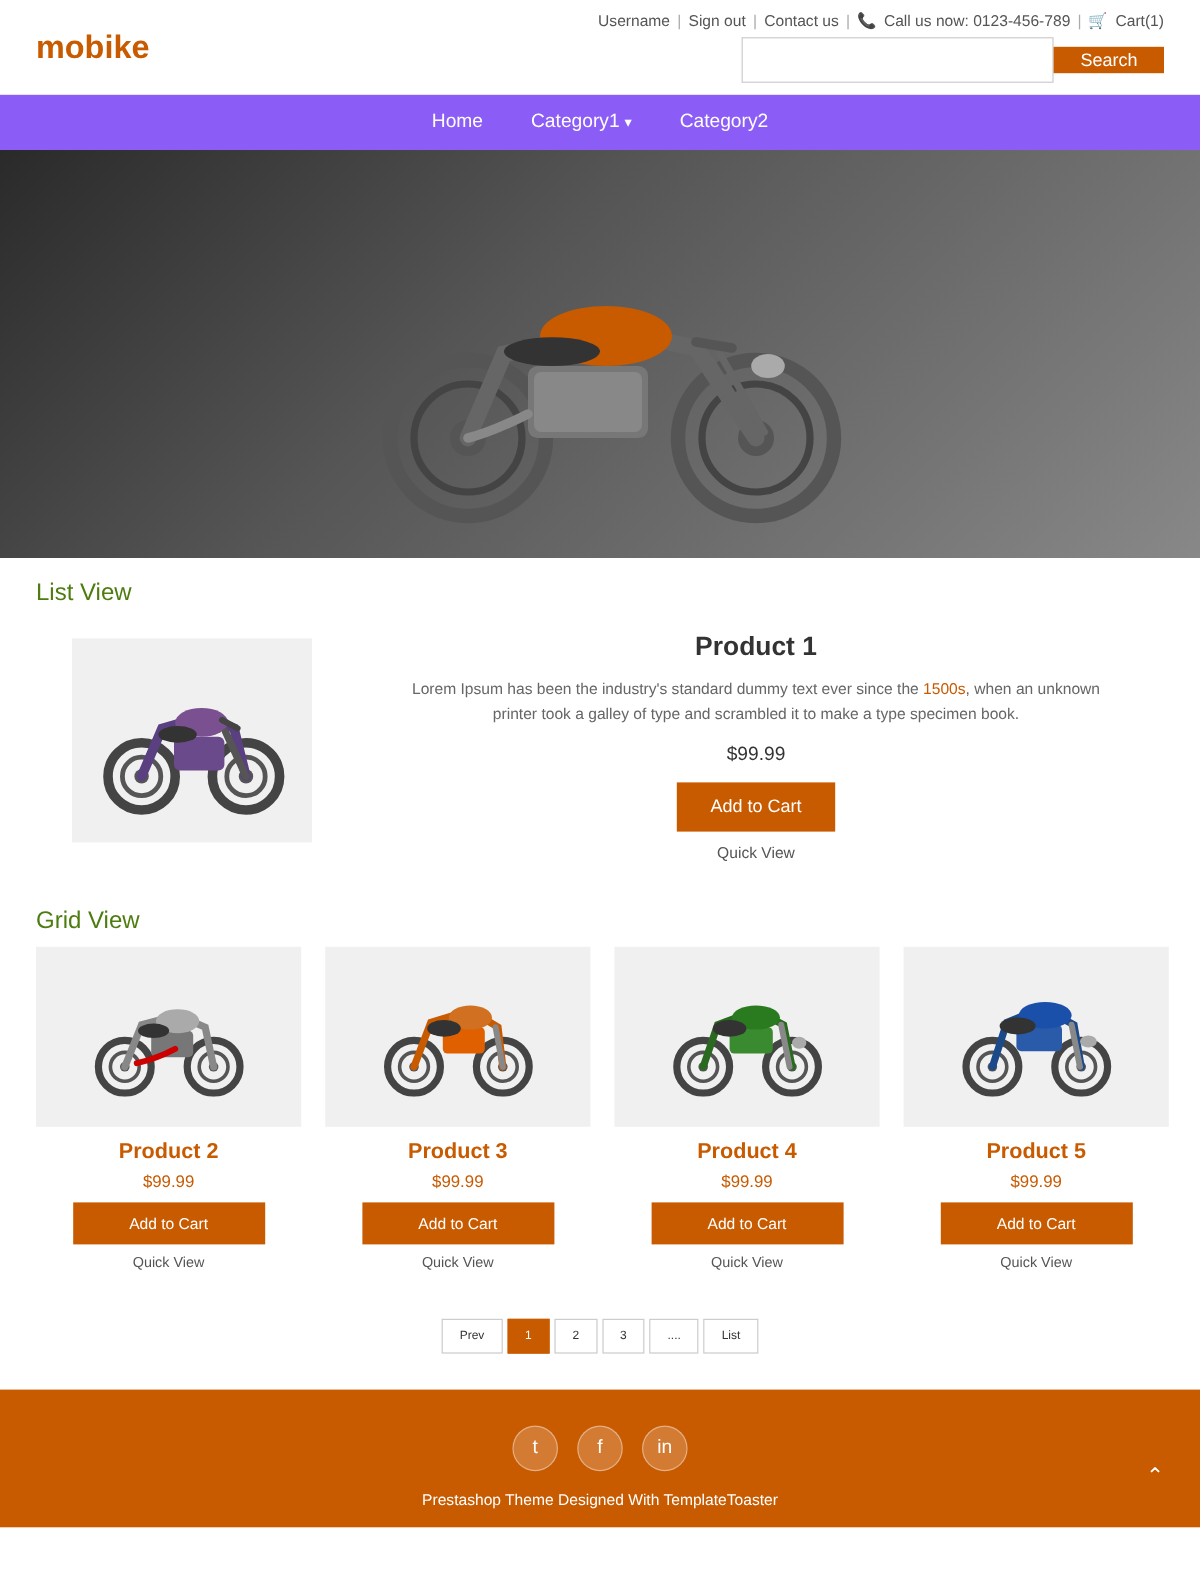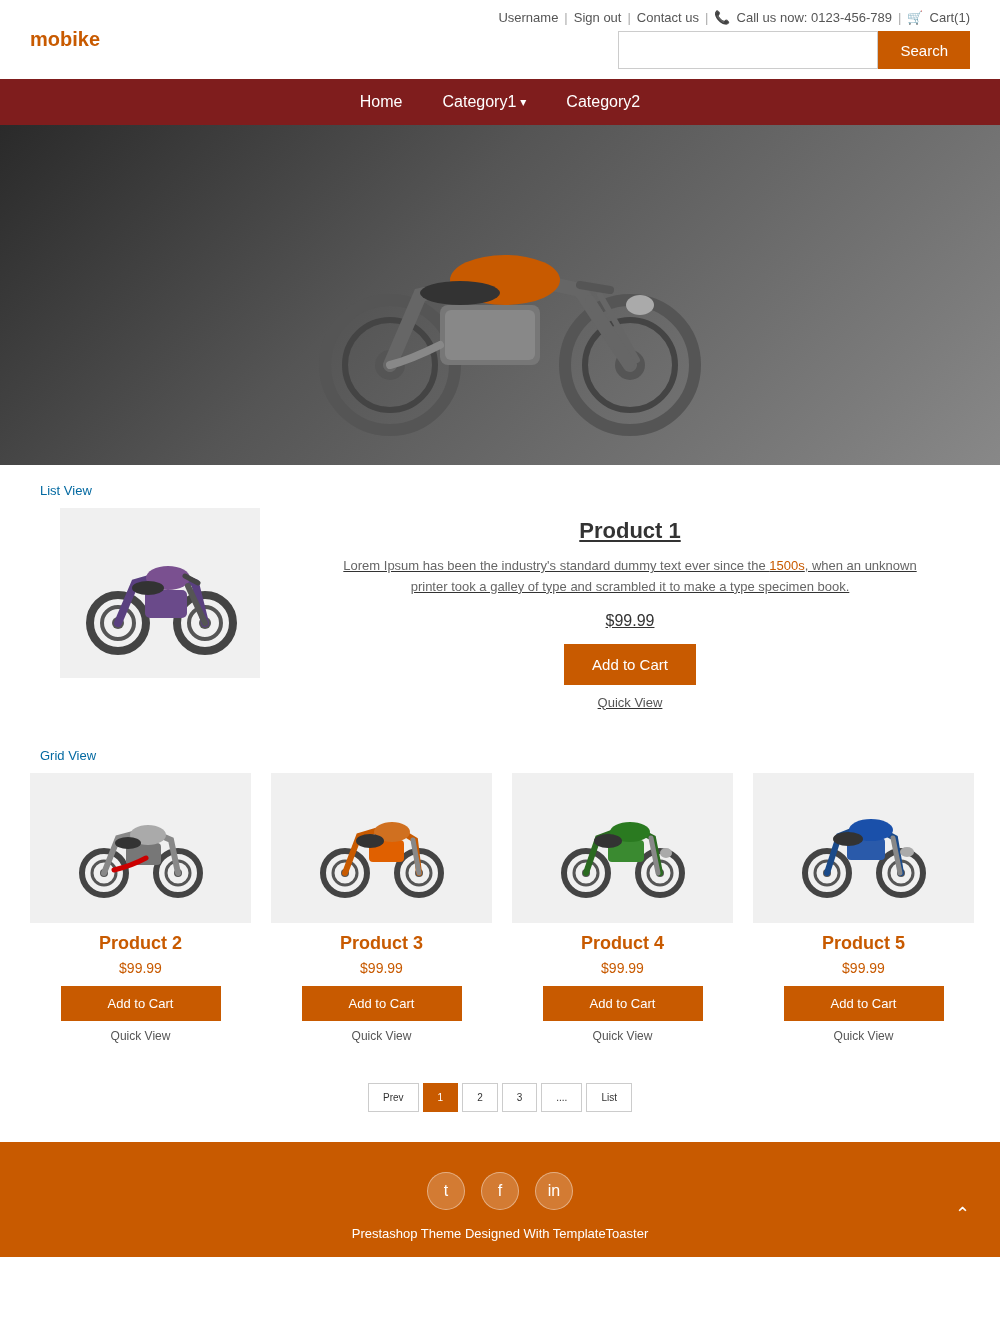--- a/index.html
+++ b/index.html
@@ -6,21 +6,21 @@
     body { font-family: Arial, sans-serif; background: #fff; color: #333; width: 1000px; }
 
     
     .top-bar {
       display: flex;
       justify-content: space-between;
       align-items: center;
       padding: 10px 30px 0 30px;
     }
     .logo {
-      font-size: 20px;
+      font-size: 27px;
       font-weight: bold;
       color: #333;
     }
     .logo span { color: #c85a00; }
     .top-right {
       display: flex;
       flex-direction: column;
       align-items: flex-end;
       gap: 6px;
       margin-left: 30px;
@@ -40,33 +40,33 @@
     }
     .search-input {
       width: 260px;
       height: 38px;
       border: 1px solid #ccc;
       padding: 0 10px;
       font-size: 14px;
       outline: none;
     }
     .search-btn {
-      height: 38px;
+      height: 22px;
       background: #c85a00;
       color: #fff;
       border: none;
       padding: 0 22px;
       font-size: 15px;
       cursor: pointer;
       white-space: nowrap;
     }
 
     
     nav {
-      background: #7f1d1d;
+      background: #8b5cf6;
       display: flex;
       justify-content: center;
       align-items: center;
       gap: 40px;
       padding: 14px 12px;
       margin-top: 10px;
     }
     nav a {
       color: #fff;
       text-decoration: none;
@@ -97,32 +97,31 @@
     
     .hero-moto {
       position: relative;
       z-index: 2;
       width: 500px;
       height: 300px;
     }
 
     
     .section-label {
-      font-size: 13px;
-      color: #0369a1;
-      padding: 18px 30px 10px 40px;
+      font-size: 20px;
+      color: #4d7c0f;
+      padding: 18px 30px 10px 30px;
     }
 
     
     .list-view {
       display: flex;
-      align-items: flex-start;
+      align-items: center;
       padding: 0 30px 20px 60px;
       gap: 30px;
-      text-decoration: underline;
     }
     .list-img-box {
       width: 200px;
       height: 170px;
       background: #f0f0f0;
       display: flex;
       align-items: center;
       justify-content: center;
       flex-shrink: 0;
     }

